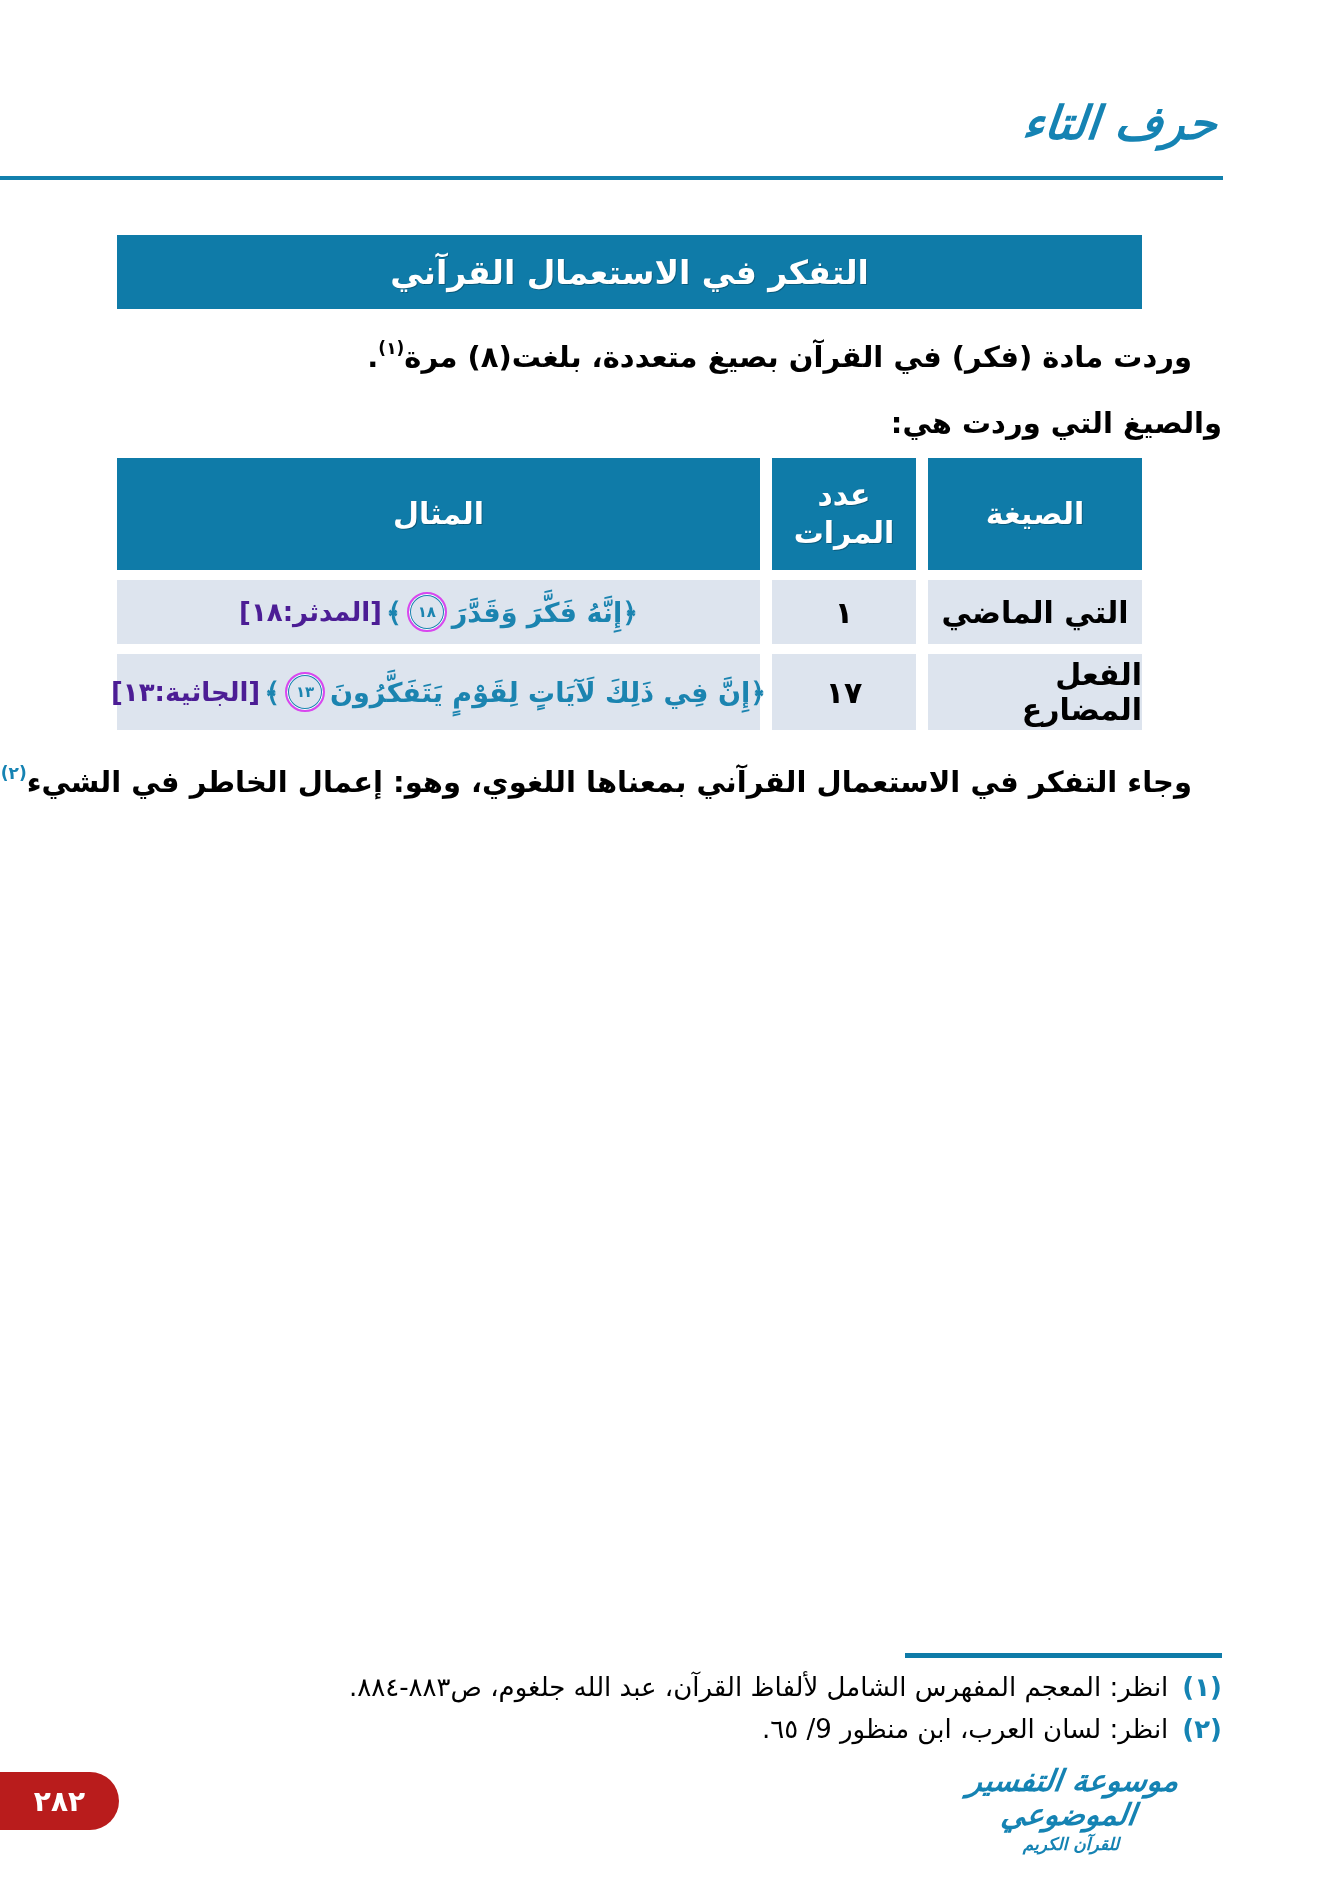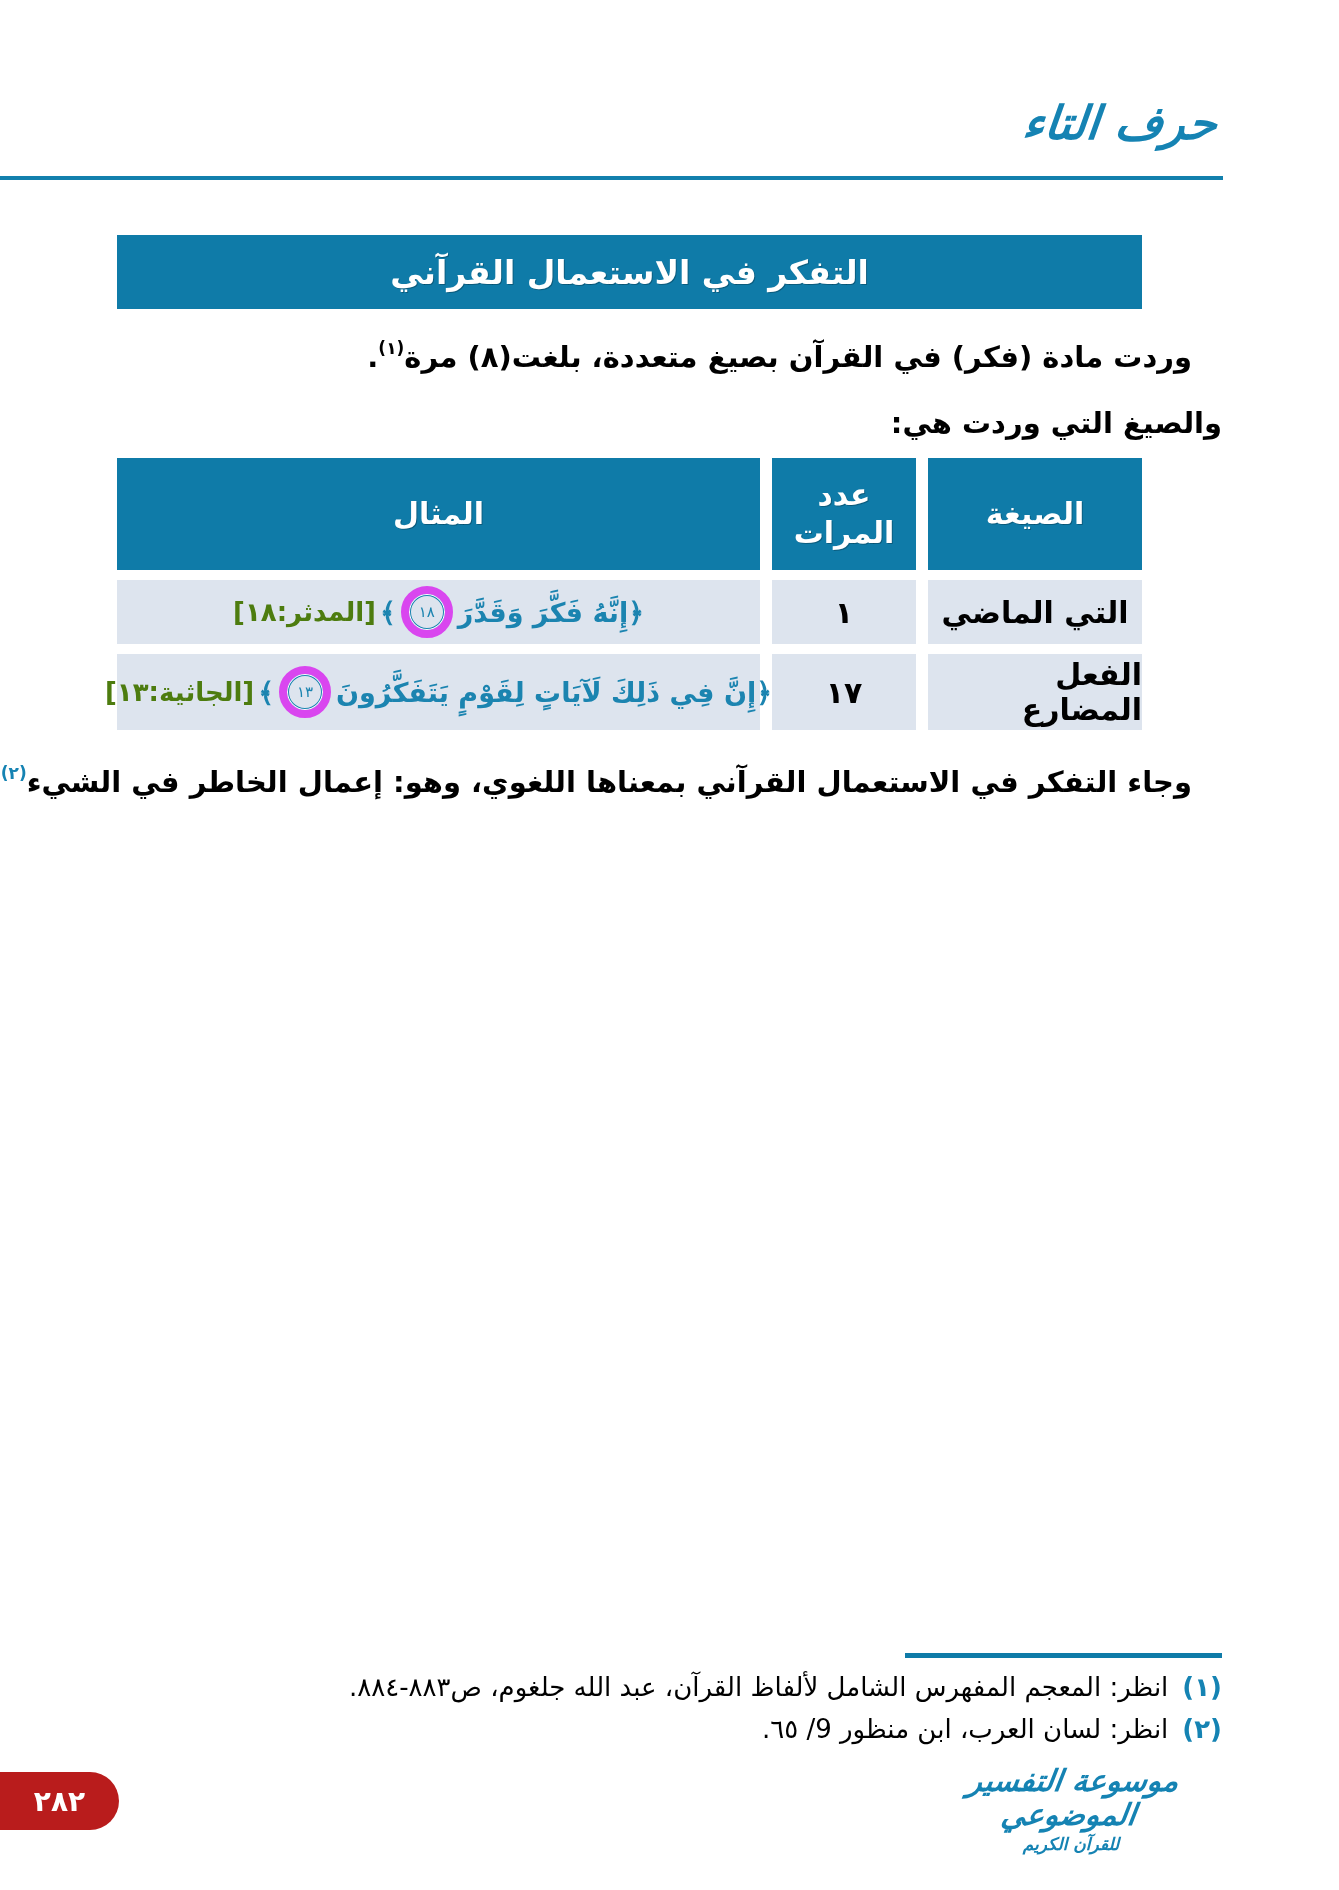--- a/index.html
+++ b/index.html
@@ -59,25 +59,25 @@
   }
   .cell { display:flex; align-items:center; justify-content:center; }
   .cell.head { background:#0f7ba8; color:#fff; font-weight:bold; font-size:30px; text-align:center;
                text-shadow:1px 1px 0 rgba(0,0,0,.25); flex-direction:column; line-height:38px; }
   .cell.body { background:#dde4ee; color:#000; font-weight:bold; font-size:30px; }
   .cell .verse-wrap { display:flex; align-items:center; justify-content:center; white-space:nowrap; }
   .verse-text { color:#1b84b0; font-weight:bold; font-size:27px; }
   .verse-badge {
     display:inline-flex; align-items:center; justify-content:center;
     width:36px; height:36px; margin:0 5px;
-    border:8px solid #d946ef; border-radius:50%;
+    border:2px solid #d946ef; border-radius:50%;
     box-shadow:0 0 0 1px #ffffff inset, 0 0 0 2px #1b84b0 inset;
-    color:#1b84b0; font-size:15px; font-weight:normal;
+    color:#1b84b0; font-size:15px; font-weight:bold;
   }
-  .verse-ref { color:#4d7c0f; font-weight:bold; font-size:26px; margin-right:4px; }
+  .verse-ref { color:#4c1d95; font-weight:bold; font-size:26px; margin-right:4px; }
 
   
   .fn-rule { position:absolute; top:1653px; right:117px; width:317px; height:5px; background:#0f7ba8; }
   .footnote { position:absolute; right:117px; margin:0; white-space:nowrap; font-size:26px; color:#000; }
   .footnote .fn-num { color:#1583b3; font-weight:bold; margin-left:14px; }
   .fn1 { top:1672px; }
   .fn2 { top:1714px; }
 
   
   .logo {

